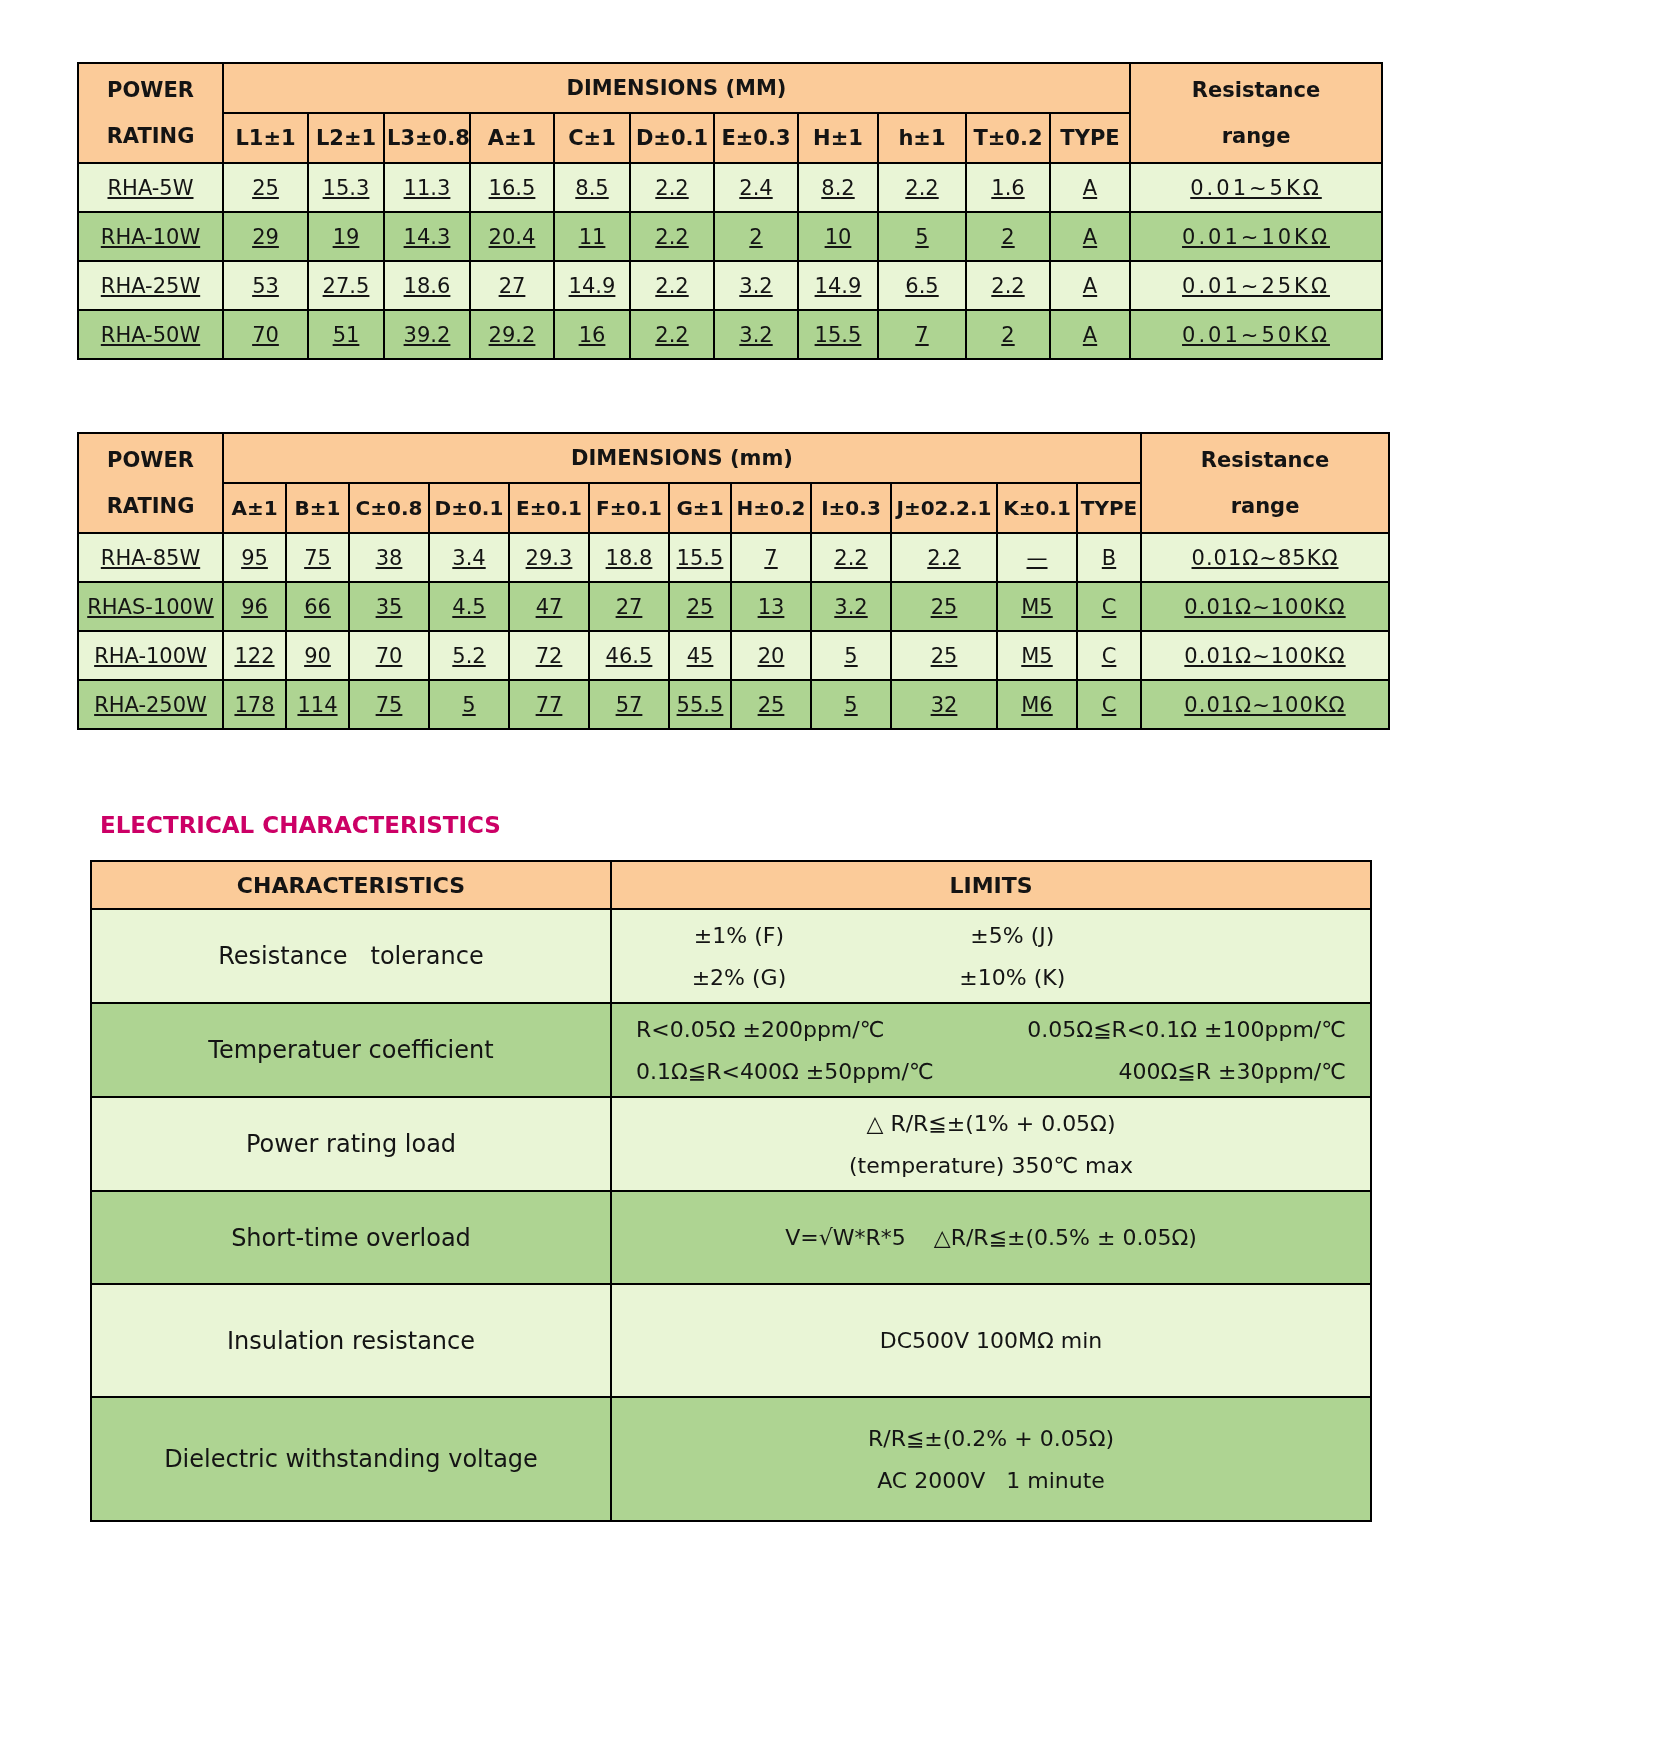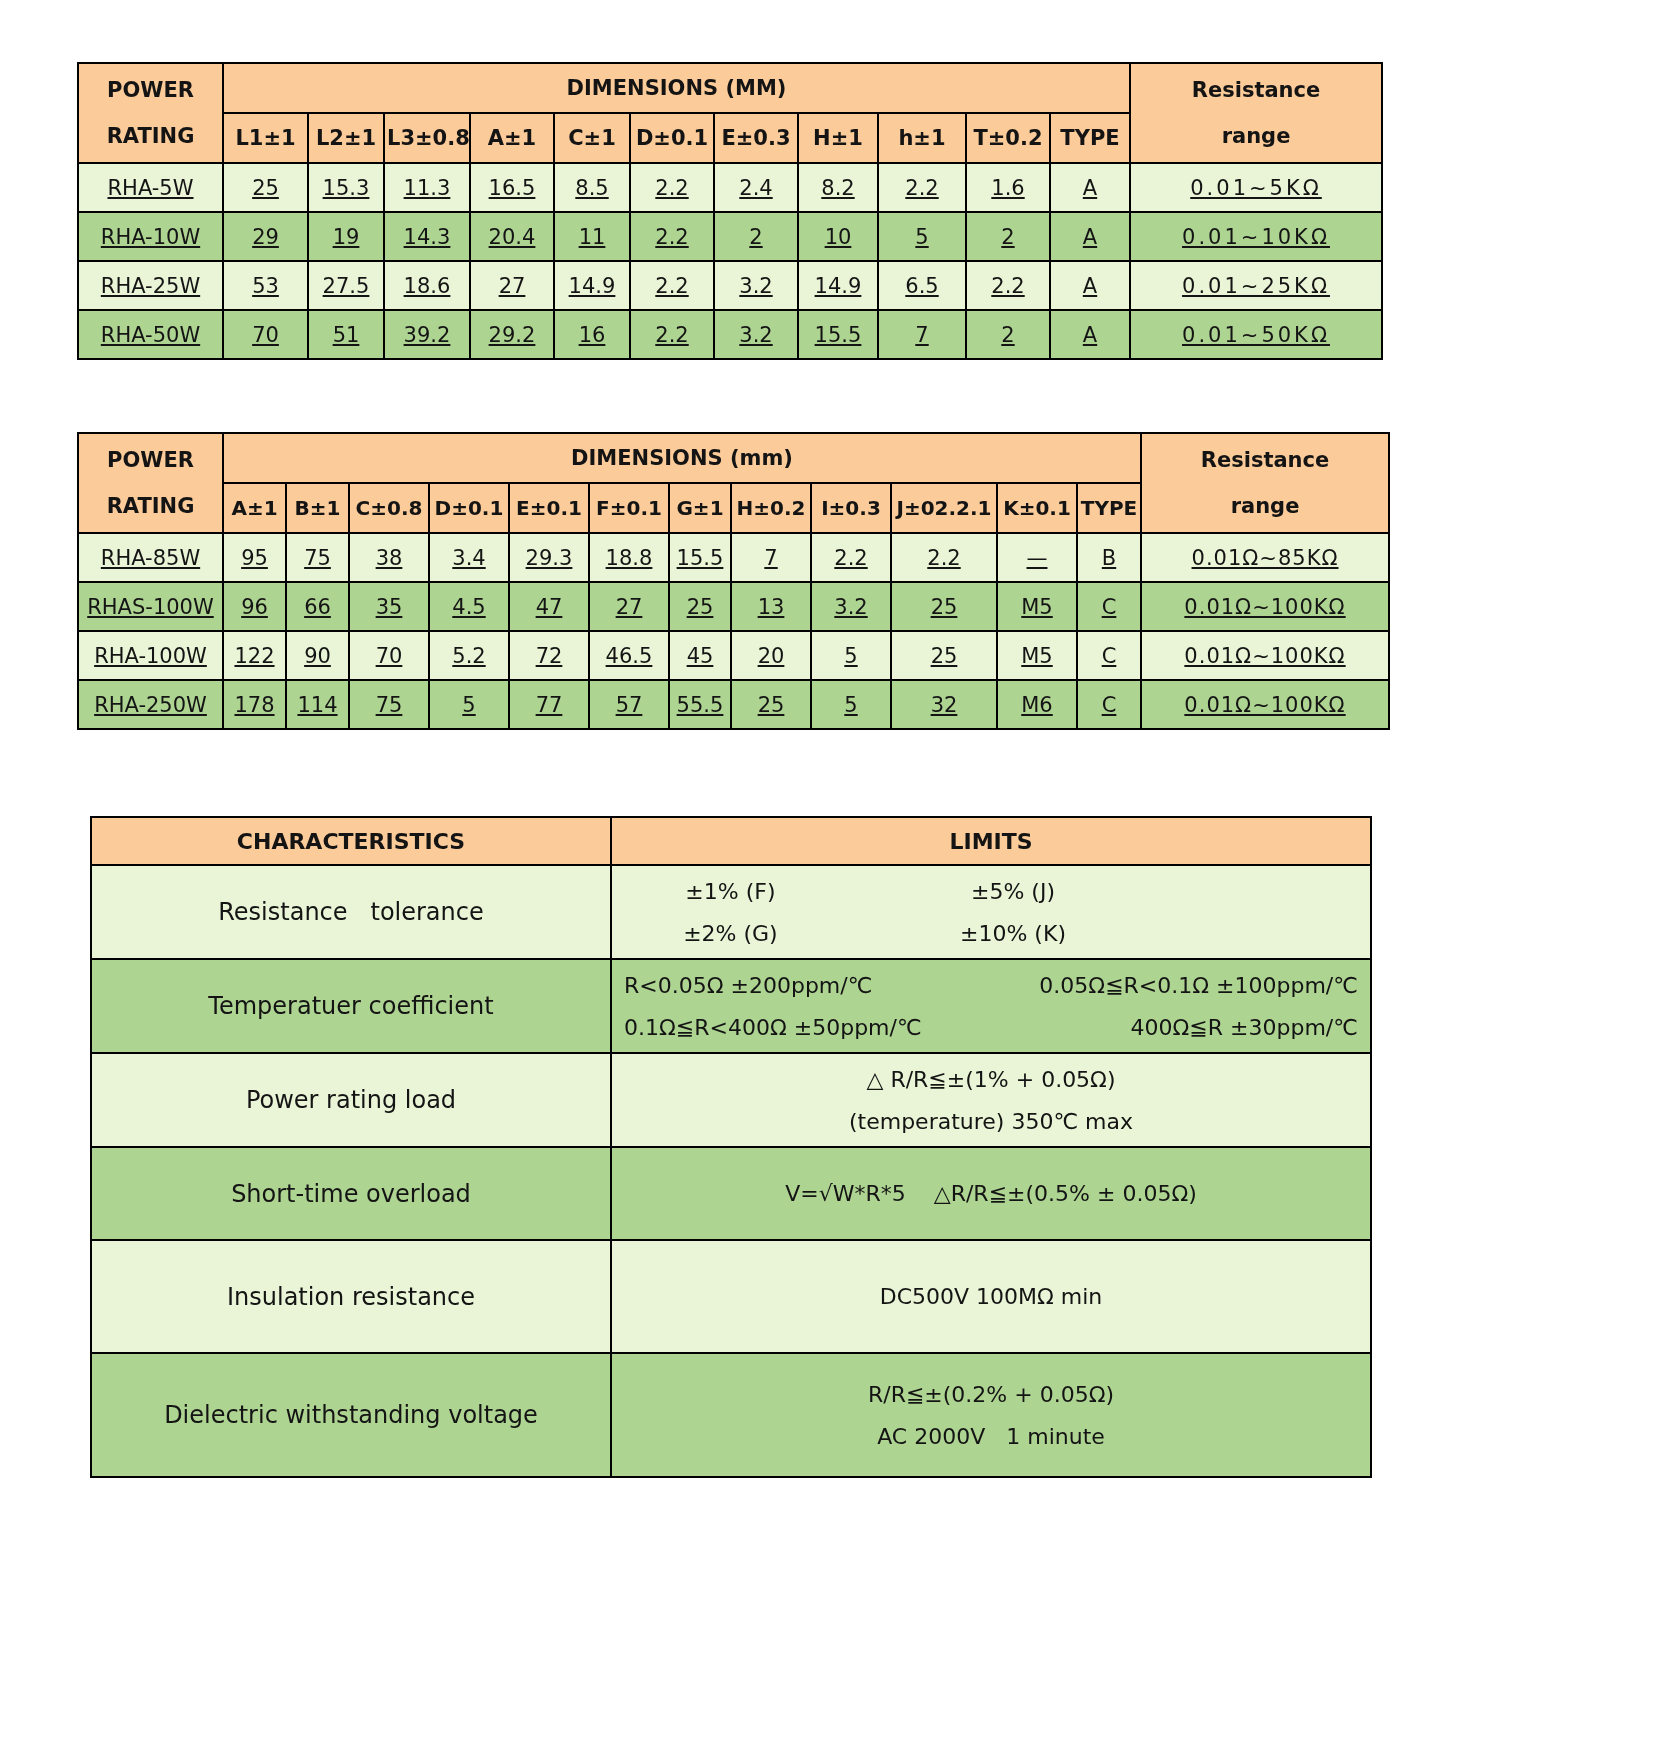--- a/index.html
+++ b/index.html
@@ -42,21 +42,21 @@
   
   .er-h { height: 48px; }
   .er-h td { font-size: 22px; }
   .er-1 { height: 94px; }
   .er-2 { height: 94px; }
   .er-3 { height: 93px; border-radius: 16px; }
   .er-4 { height: 93px; }
   .er-5 { height: 113px; }
   .er-6 { height: 124px; }
   .char-cell { font-size: 24px; white-space: pre-wrap; }
-  .lim-cell { padding: 4px 12px; }
+  .lim-cell { padding: 4px 24px; }
   .lim-line {
     min-height: 42px;
     display: flex; align-items: center;
     font-size: 22px;
     white-space: pre-wrap;
   }
   .lim-center { justify-content: center; }
   .lim-between { justify-content: space-between; }
   .lim-pair { display: grid; grid-template-columns: 29% 48% 23%; align-items: center; }
   .lim-pair span { text-align: center; }
@@ -285,21 +285,21 @@
         <td>M6</td>
         <td>C</td>
         <td class="range2">0.01Ω~100KΩ</td>
       </tr>
     </tbody>
   </table>
 </div>
 
 <div class="heading" style="left:100px; top:812px;">ELECTRICAL CHARACTERISTICS</div>
 
-<div class="abs" style="left:90px; top:816px; width:1282px;">
+<div class="abs" style="left:90px; top:860px; width:1282px;">
   <table>
     <colgroup>
       <col style="width:520px">
         <col>
     </colgroup>
     <tbody>
       <tr class="h-row er-h">
         <td>CHARACTERISTICS</td>
         <td>LIMITS</td>
       </tr>

